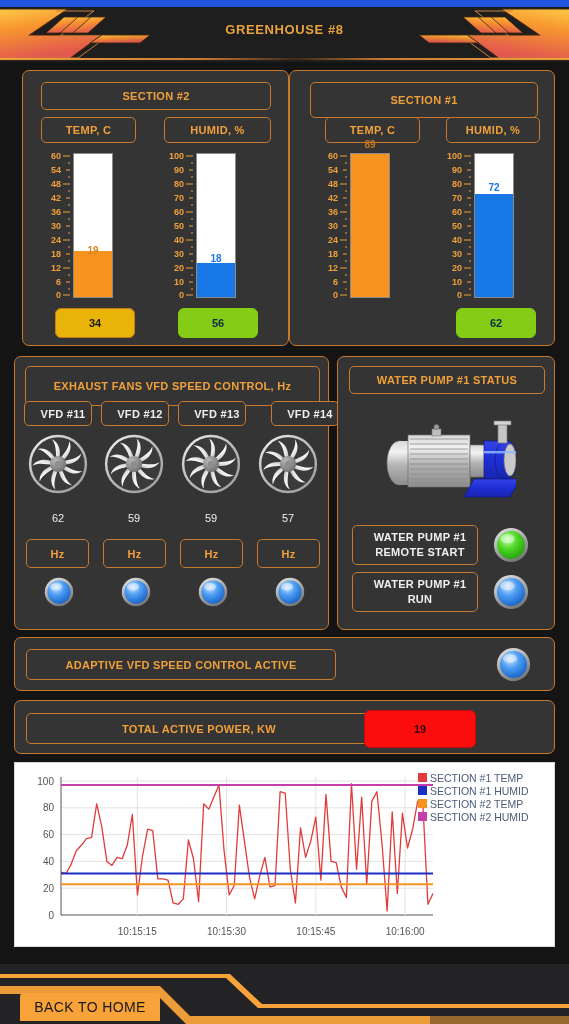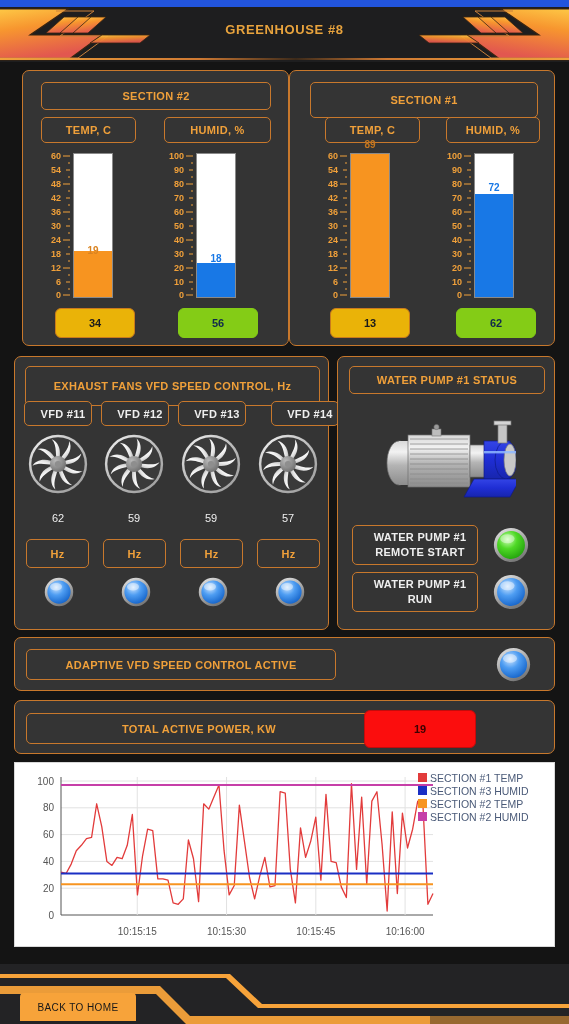--- a/index.html
+++ b/index.html
@@ -116,24 +116,24 @@
   }
   .legend .sw { width: 9px; height: 9px; margin-right: 3px; flex: 0 0 auto; }
   .legend .ltxt { color: #4a5a78; font-size: 10.5px; white-space: nowrap; }
 
   
   .footer {
     position: absolute; left: 0; bottom: 0; width: 569px; height: 60px;
     background: #232325; overflow: hidden;
   }
   .home-btn {
-    position: absolute; left: 20px; bottom: 3px; width: 116px; height: 28px;
+    position: absolute; left: 20px; bottom: 3px; width: 140px; height: 28px;
     background: #f7a33a; border-radius: 4px 4px 0 0;
     display: flex; align-items: center; justify-content: center;
-    color: #181818; font-size: 10px; letter-spacing: .4px;
+    color: #181818; font-size: 14px; letter-spacing: .4px;
     z-index: 5;
   }
 </style>
 </head>
 <body>
 
 <div id="app">
 
   <div class="header">
     <div class="topbar"></div>
@@ -363,21 +363,20 @@
               <line x1="27" y1="136" x2="29" y2="136"></line>
           </g>
         </svg>
       </div>
       <div class="tube">
         <div class="fill blue" style="height:72%;"></div>
       </div>
       <div class="gval blue" style="top:29px;">72</div>
     </div>
 
-    <div class="vbox orange" style="left:40px; top:237px; width:80px; height:30px;">13</div>
     <div class="vbox blue" style="left:166px; top:237px; width:80px; height:30px;">62</div>
   </div>
 
   <div class="panel" style="left:14px; top:356px; width:315px; height:274px;">
 
     <div class="lbl" style="position:absolute; left:10px; top:9px; width:295px; height:40px;">EXHAUST FANS VFD SPEED CONTROL, Hz</div>
 
     <div class="lbl white" style="position:absolute; left:9px; top:44px; width:68px; height:25px;">VFD #11</div>
     <div class="lbl white" style="position:absolute; left:86px; top:44px; width:68px; height:25px;">VFD #12</div>
     <div class="lbl white" style="position:absolute; left:163px; top:44px; width:68px; height:25px;">VFD #13</div>
@@ -711,21 +710,21 @@
           <path d="M 46 22.02000000000001 L 418 22.02000000000001" fill="none" stroke="#c63fa8" stroke-width="2" stroke-linejoin="round"></path>
         </g>
     </svg>
     <div class="legend">
       <div class="lrow">
         <span class="sw" style="background:#e23b3b;"></span>
         <span class="ltxt">SECTION #1 TEMP</span>
       </div>
       <div class="lrow">
         <span class="sw" style="background:#1a2fc4;"></span>
-        <span class="ltxt">SECTION #3 HUMID</span>
+        <span class="ltxt">SECTION #1 HUMID</span>
       </div>
       <div class="lrow">
         <span class="sw" style="background:#f79420;"></span>
         <span class="ltxt">SECTION #2 TEMP</span>
       </div>
       <div class="lrow">
         <span class="sw" style="background:#c63fa8;"></span>
         <span class="ltxt">SECTION #2 HUMID</span>
       </div>
     </div>

